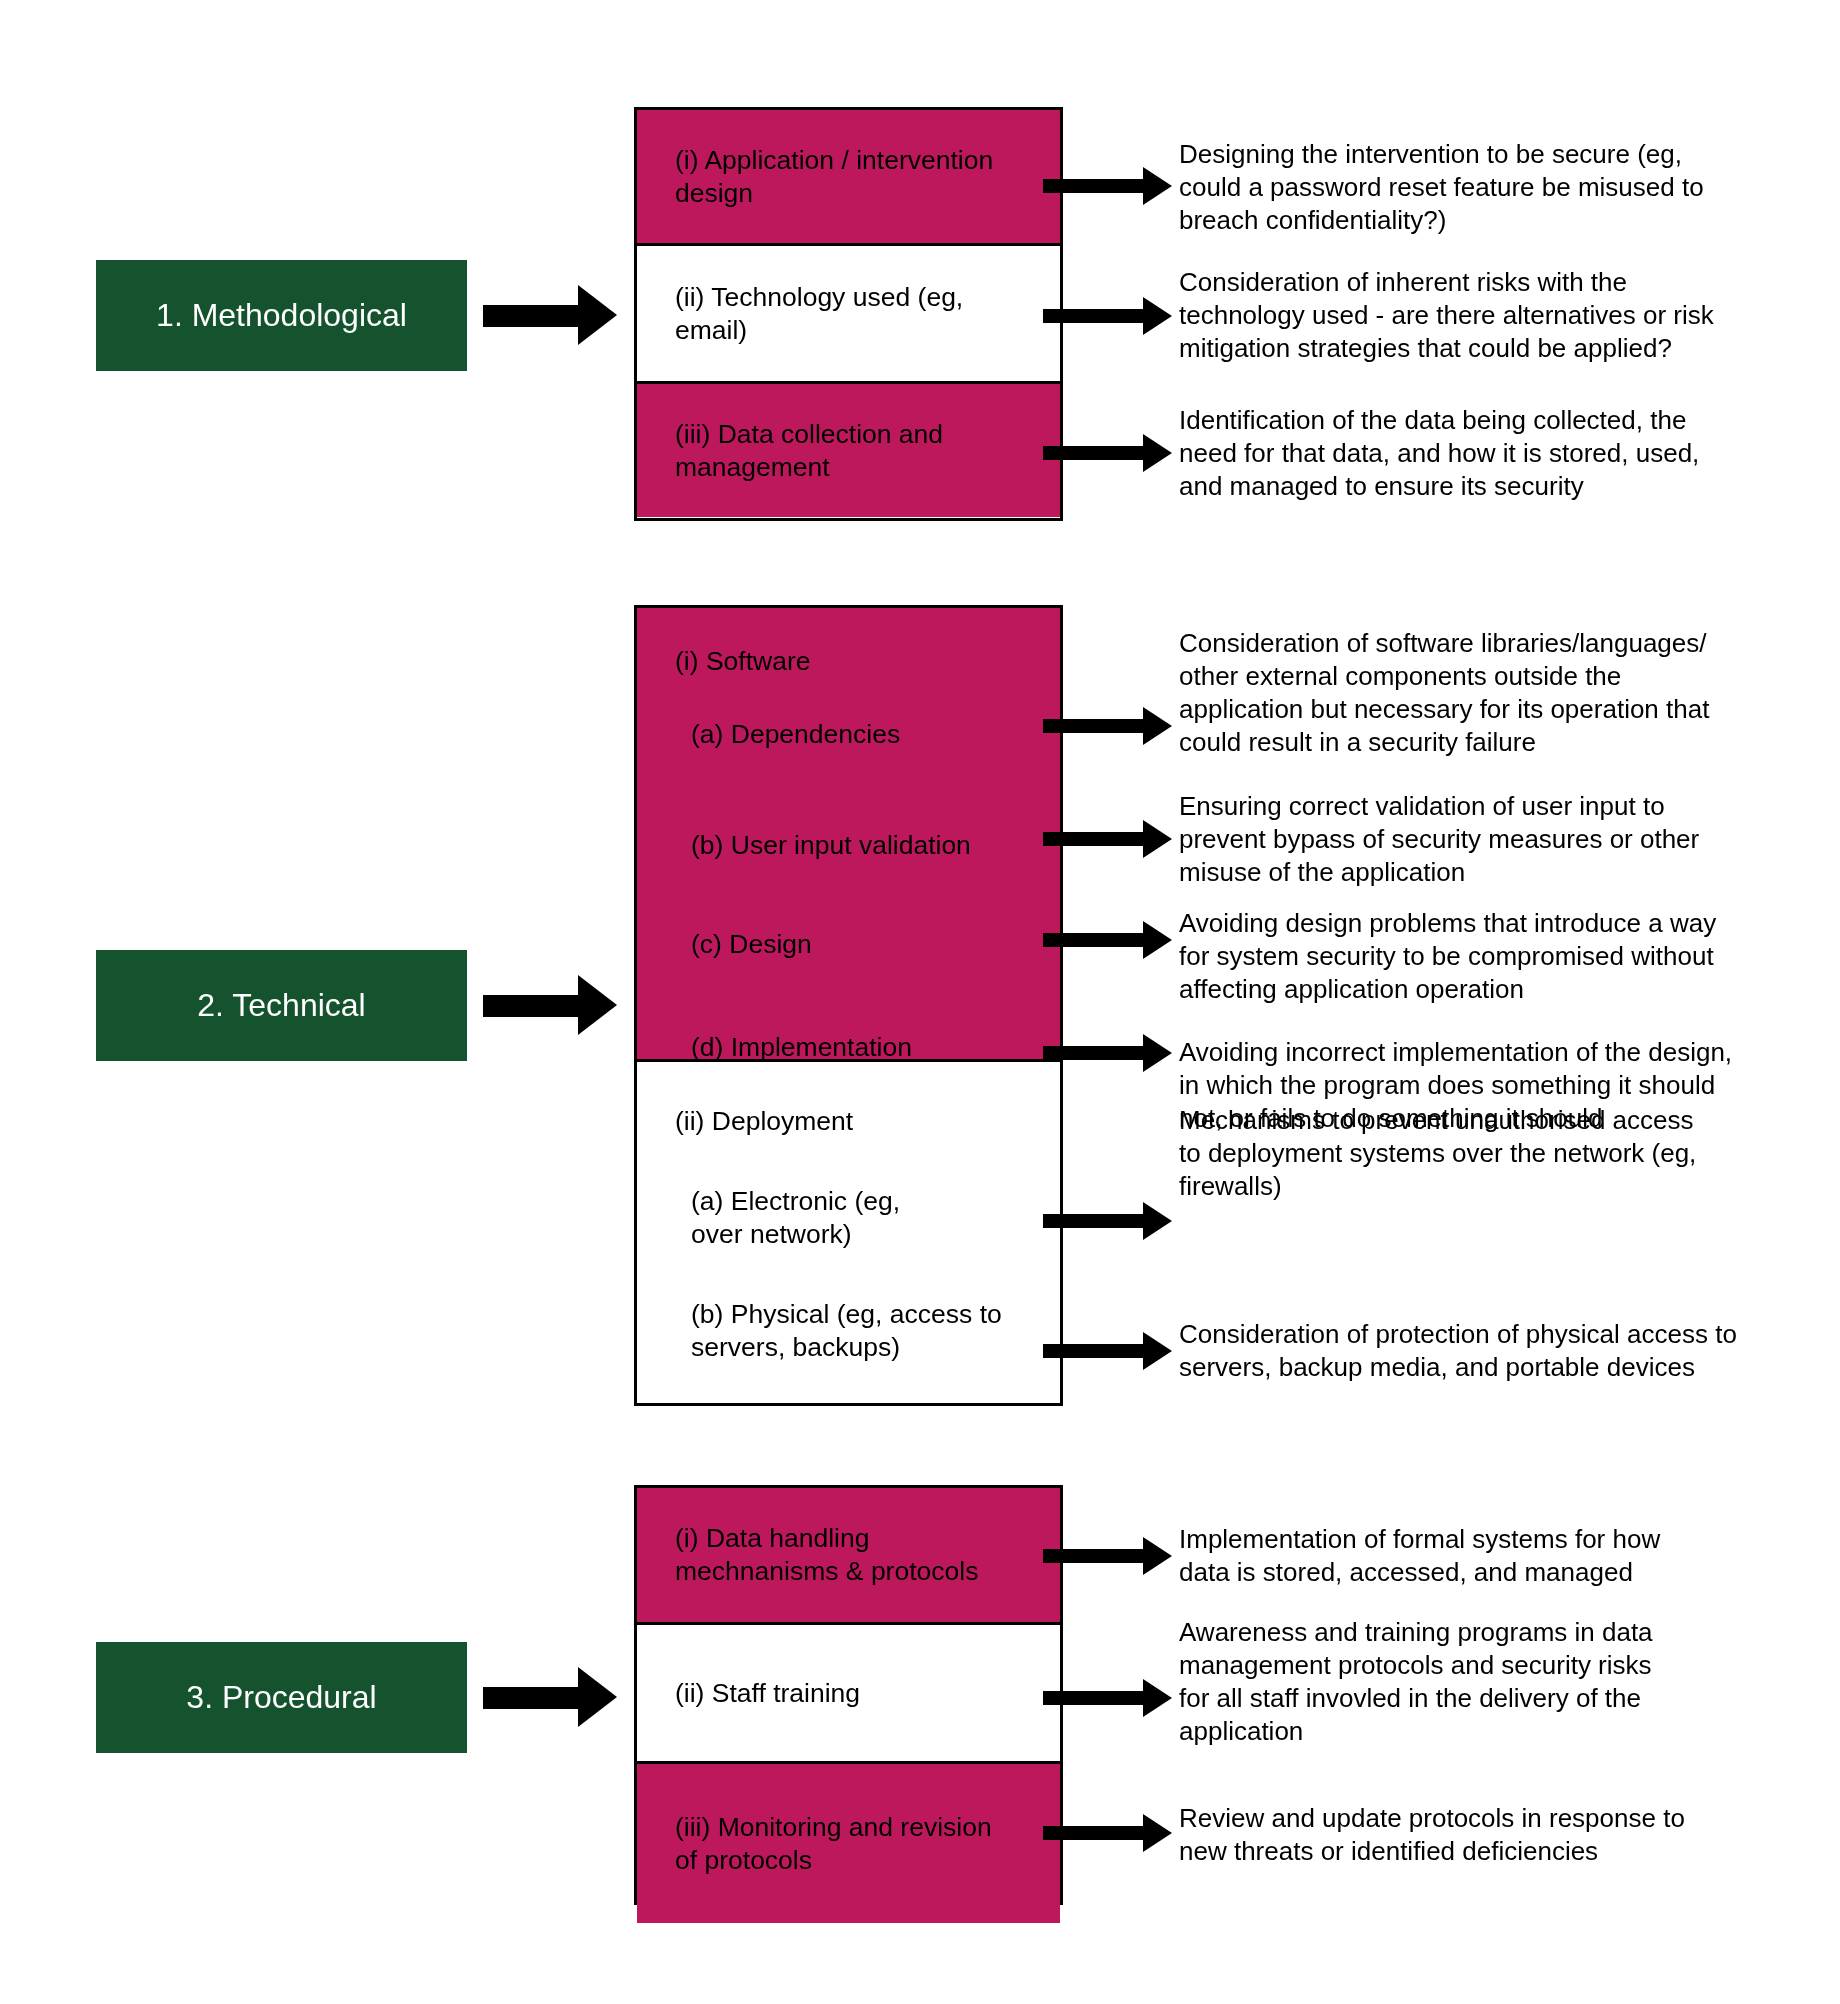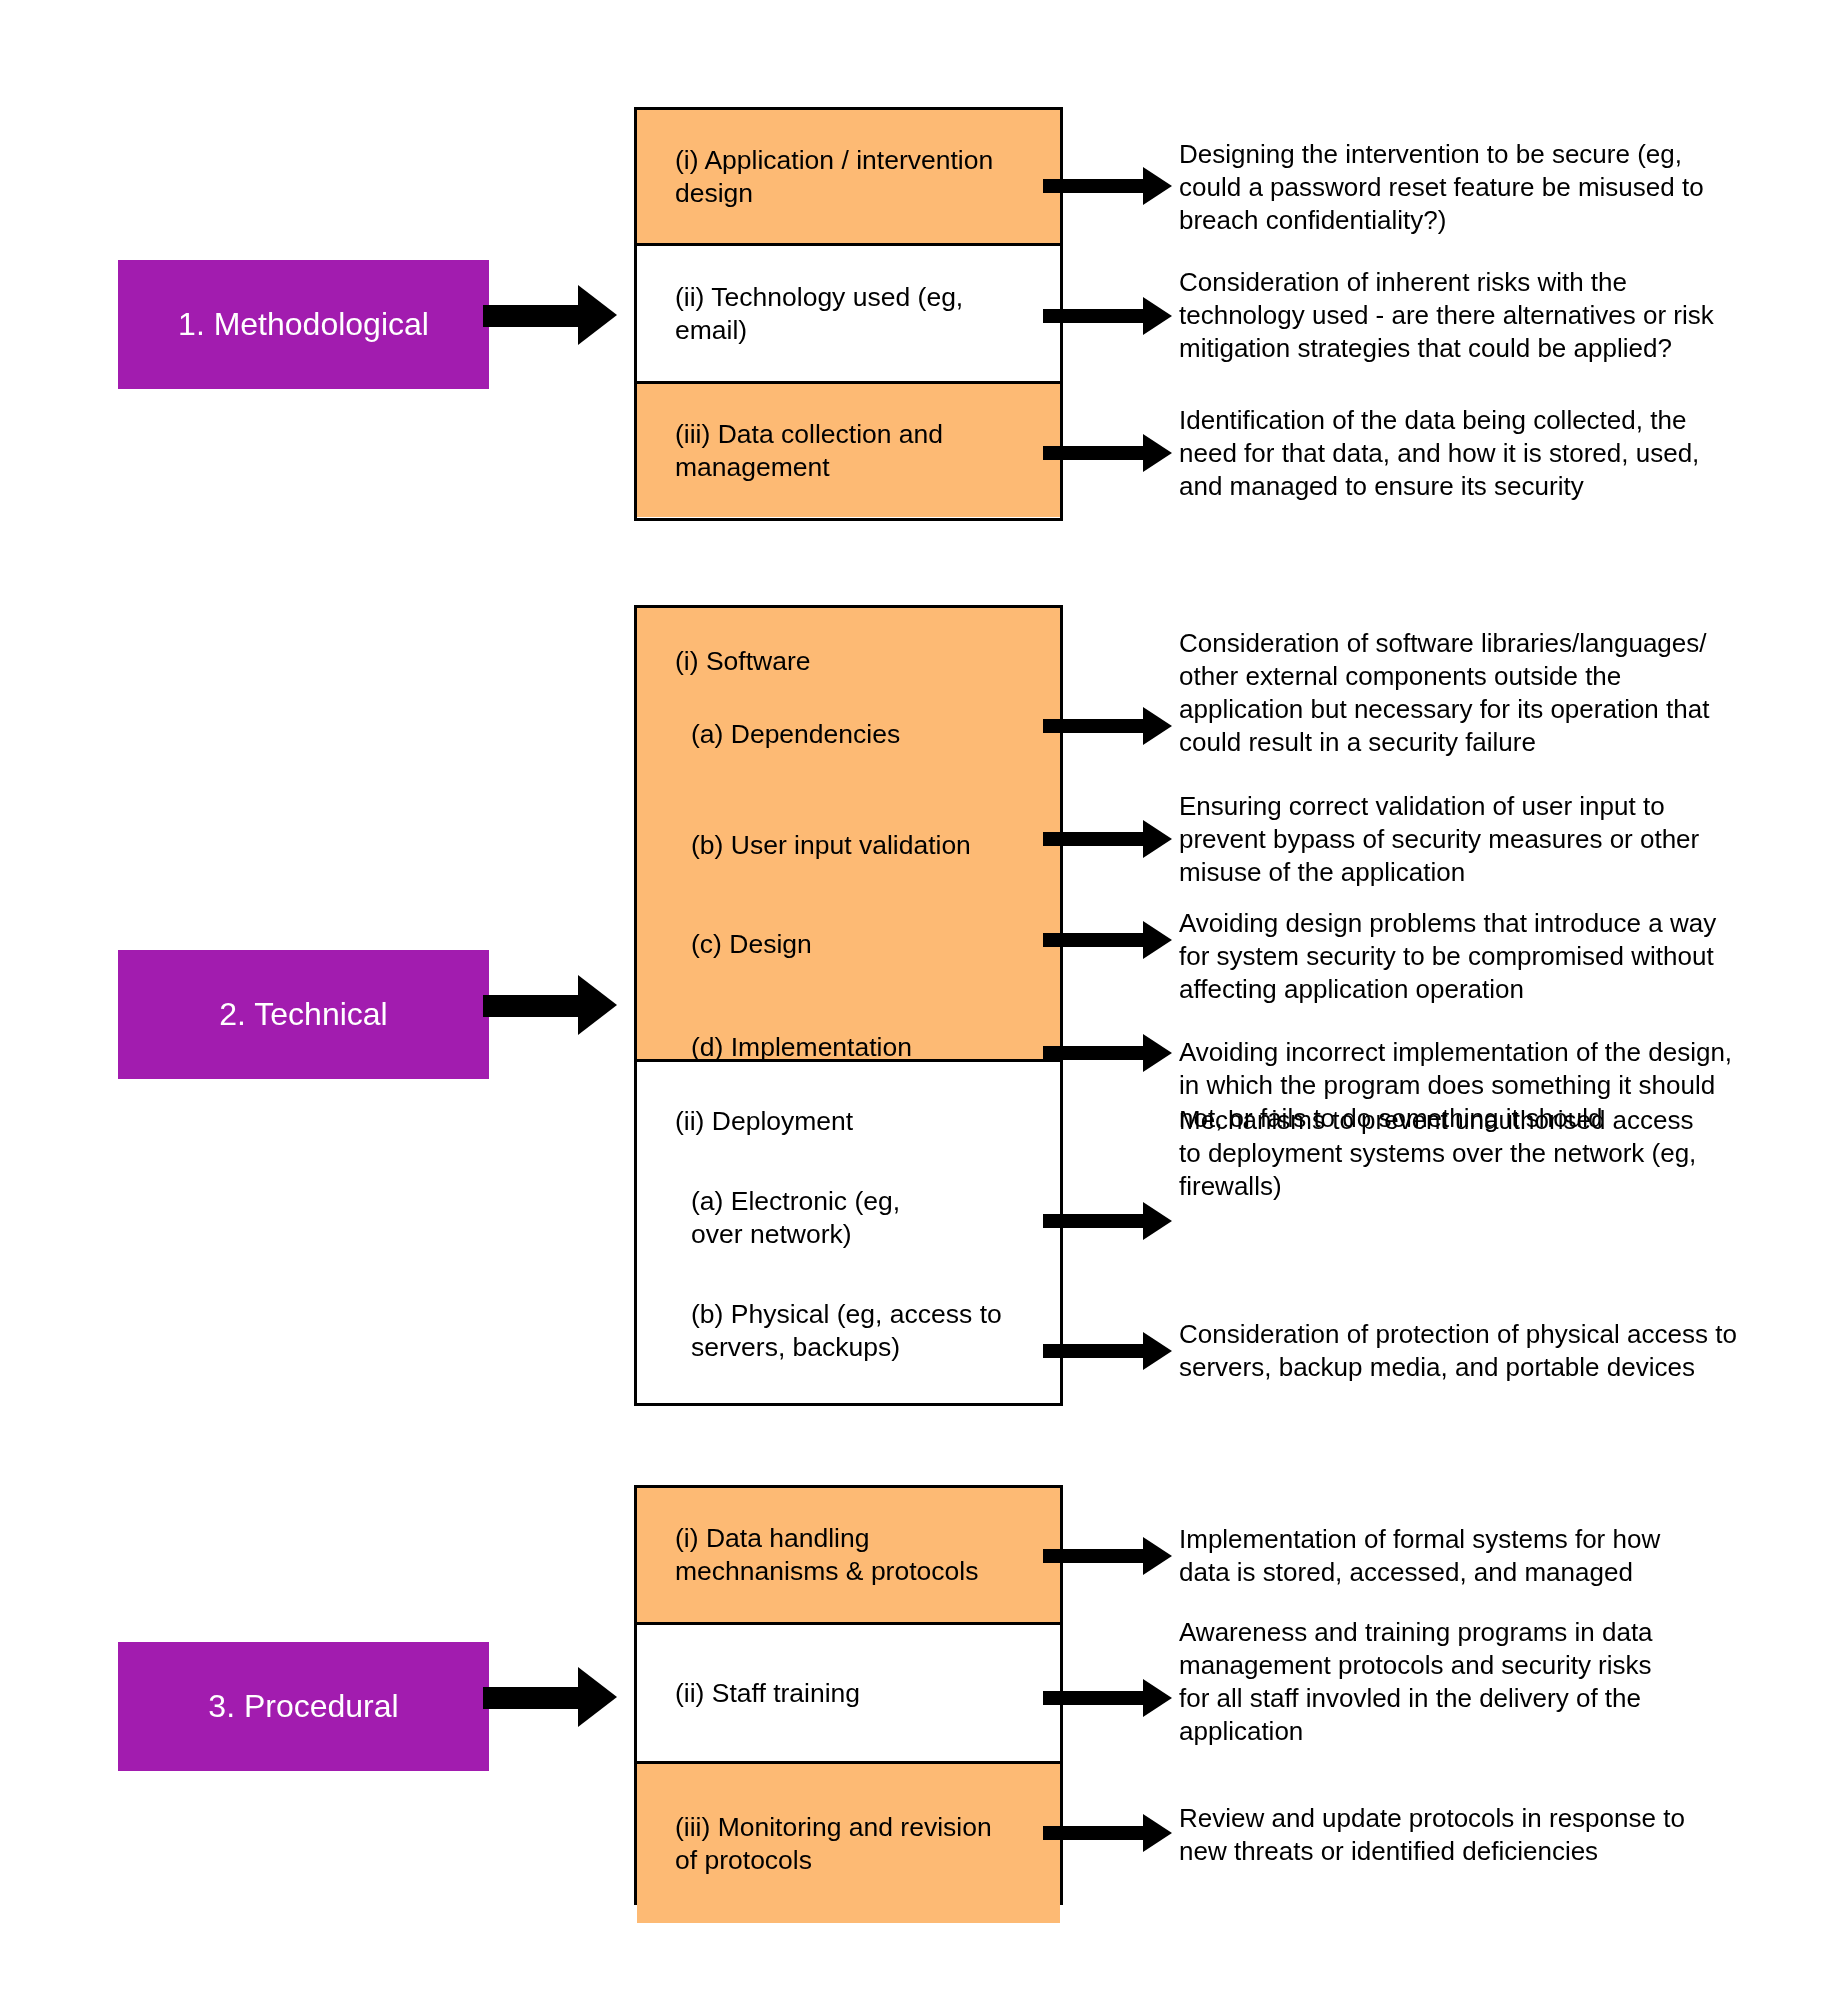--- a/index.html
+++ b/index.html
@@ -9,28 +9,27 @@
     height:2005px;
     background:#ffffff;
     font-family:"Liberation Sans", sans-serif;
     color:#000000;
   }
   
   .bb{
     position:absolute;
     left:96px;
     width:371px;
-    height:129px;
-    background:#a21caf;
+    height:111px;
+    background:#14532d;
     color:#ffffff;
     display:flex;
     align-items:center;
     justify-content:center;
     font-size:32px;
-    margin-left:22px;
   }
   
   .barrow{
     position:absolute;
     left:483px;
     width:95px;
     height:21.5px;
     background:#000000;
   }
   .barrow::after{
@@ -45,21 +44,21 @@
   }
   
   .mbox{
     position:absolute;
     left:634px;
     width:429px;
     border:3.8px solid #000000;
     box-sizing:border-box;
     background:#ffffff;
   }
-  .gray{background:#fdba74;}
+  .gray{background:#be185d;}
   .mrow{
     display:flex;
     align-items:center;
     padding-left:38px;
     box-sizing:border-box;
   }
   .mrow.div{border-top:3.8px solid #000000;}
   .lbl{
     font-size:26.5px;
     line-height:33px;

